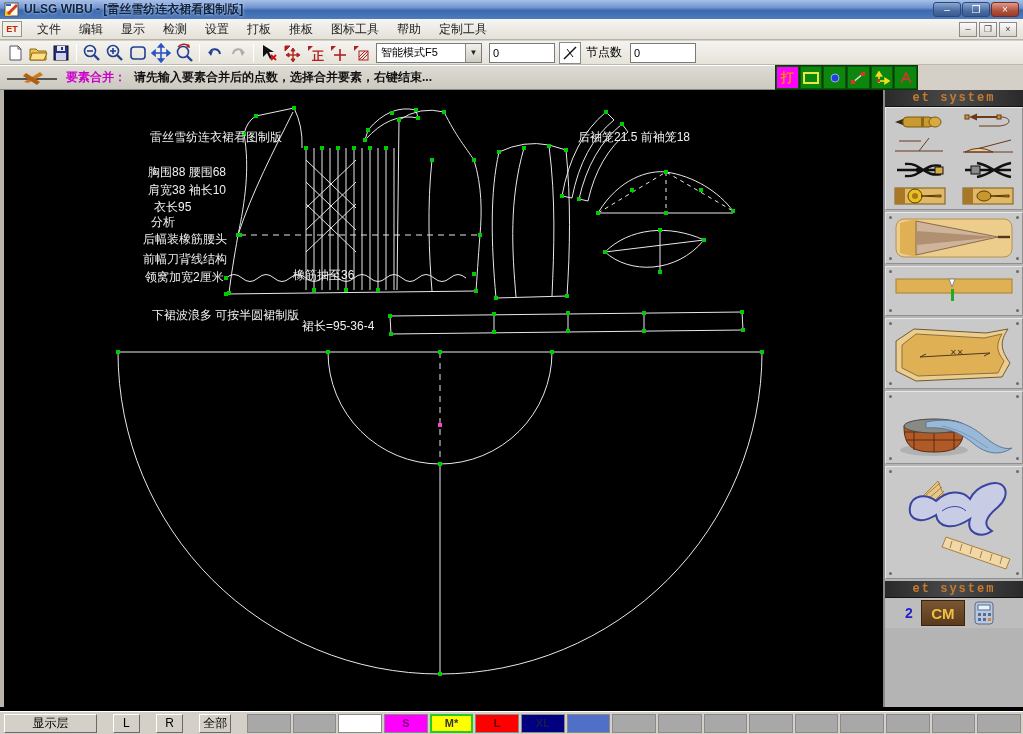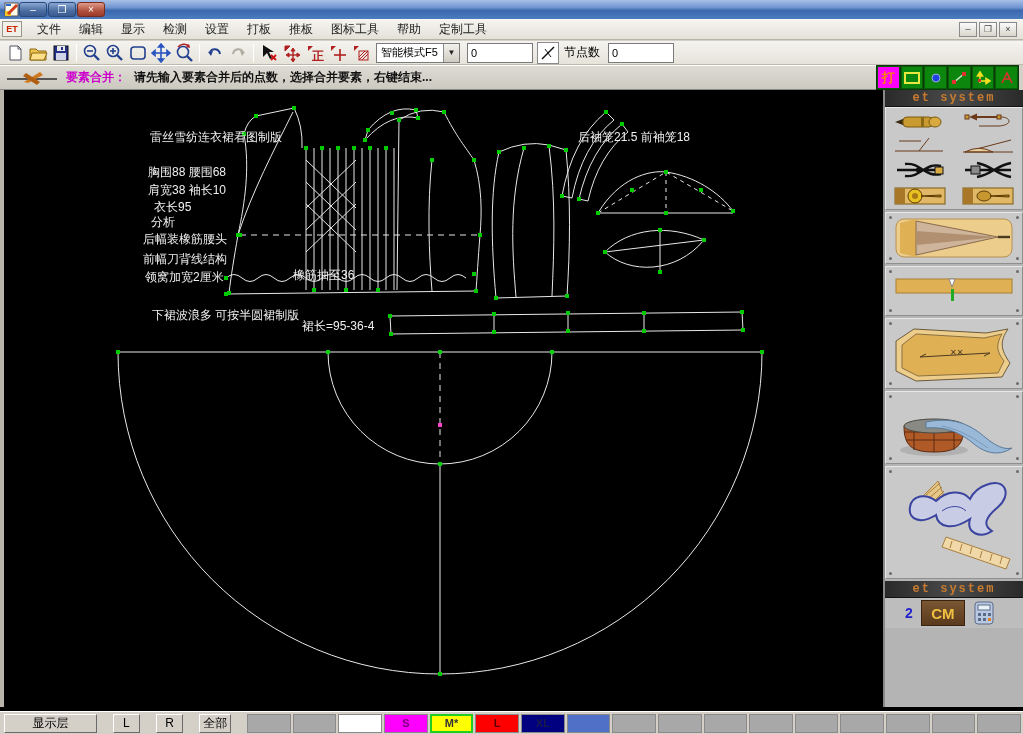--- a/index.html
+++ b/index.html
@@ -31,28 +31,28 @@
     font-size:9px; line-height:13px; text-align:center; color:#444; }
 
   
   .toolbar { position:absolute; left:0; top:41px; width:1023px; height:24px;
     background:linear-gradient(180deg,#f4f3ef,#e6e3da); border-bottom:1px solid #bdb9af;
     display:flex; align-items:center; padding:0 4px; gap:1px; }
   .tb-btn { width:22px; height:22px; display:flex; align-items:center; justify-content:center; border:1px solid transparent; }
   .tb-sep { width:1px; height:18px; background:#b0aca2; border-right:1px solid #fff; margin:0 3px; }
   .tb-select { display:flex; align-items:center; height:20px; border:1px solid #7a7a7a;
     background:#fff; margin:0 3px; }
-  .tb-select .sel-text { padding:4px 4px; width:66px; white-space:nowrap; overflow:hidden; font-size:11px; }
+  .tb-select .sel-text { padding:4px 4px; width:88px; white-space:nowrap; overflow:hidden; font-size:11px; }
   .tb-select .sel-arrow { width:16px; height:18px; background:linear-gradient(180deg,#f2f1ec,#cfccc2);
     border-left:1px solid #8a8a8a; font-size:8px; text-align:center; line-height:18px; color:#222; }
   .tb-input { width:66px; height:20px; border:1px solid #7a7a7a; background:#fff; padding:0 3px; font-size:11px; margin:0 3px; }
   .tb-label { padding:0 4px; white-space:nowrap; }
 
   
-  .promptrow { position:absolute; left:0; top:65px; width:1019px; height:25px; display:flex; }
+  .promptrow { position:absolute; left:0; top:65px; width:918px; height:25px; display:flex; }
   .promptbar { flex:1; background:linear-gradient(180deg,#dedbd4,#ccc9c0); border-top:1px solid #fff;
     border-bottom:1px solid #8a8a8a; display:flex; align-items:center; padding:0 6px; gap:8px; }
   .prompt-cmd { color:#cc00cc; font-weight:bold; white-space:nowrap; }
   .prompt-msg { color:#111; white-space:nowrap;font-weight:bold; }
   .quickbtns { width:143px; background:#0a3a0a; display:flex; align-items:stretch; gap:1px; padding:1px; }
   .qbtn { flex:1; background:#0c860c; border:1px solid #0a5a0a; display:flex; align-items:center; justify-content:center; }
   .qbtn.magenta { background:#ff00ff; color:#ff8800; font-weight:bold; font-size:13px; }
 
   
   .main { position:absolute; left:0; top:90px; width:1023px; height:617px; display:flex; }
@@ -94,20 +94,21 @@
 
 <div class="window">
 
   <div class="titlebar">
     <svg width="15" height="15">
       <rect x="1" y="1" width="13" height="13" fill="#fffbe8" stroke="#555"></rect>
       <rect x="1" y="9" width="6" height="5" fill="#f4c520"></rect>
       <path d="M3 11 L12 2 L14 4 L5 13 Z" fill="#d23a1e"></path>
       <path d="M2 3 L7 3" stroke="#2a6ad0" stroke-width="2"></path>
     </svg>
+    <span class="title">ULSG WIBU - [雷丝雪纺连衣裙看图制版]</span>
     <div class="win-btns">
       <div class="win-btn">–</div>
       <div class="win-btn">❐</div>
       <div class="win-btn close">×</div>
     </div>
   </div>
 
   <div class="menubar">
     <div class="et-logo">ET</div>
     <span class="menu-item">文件</span>

